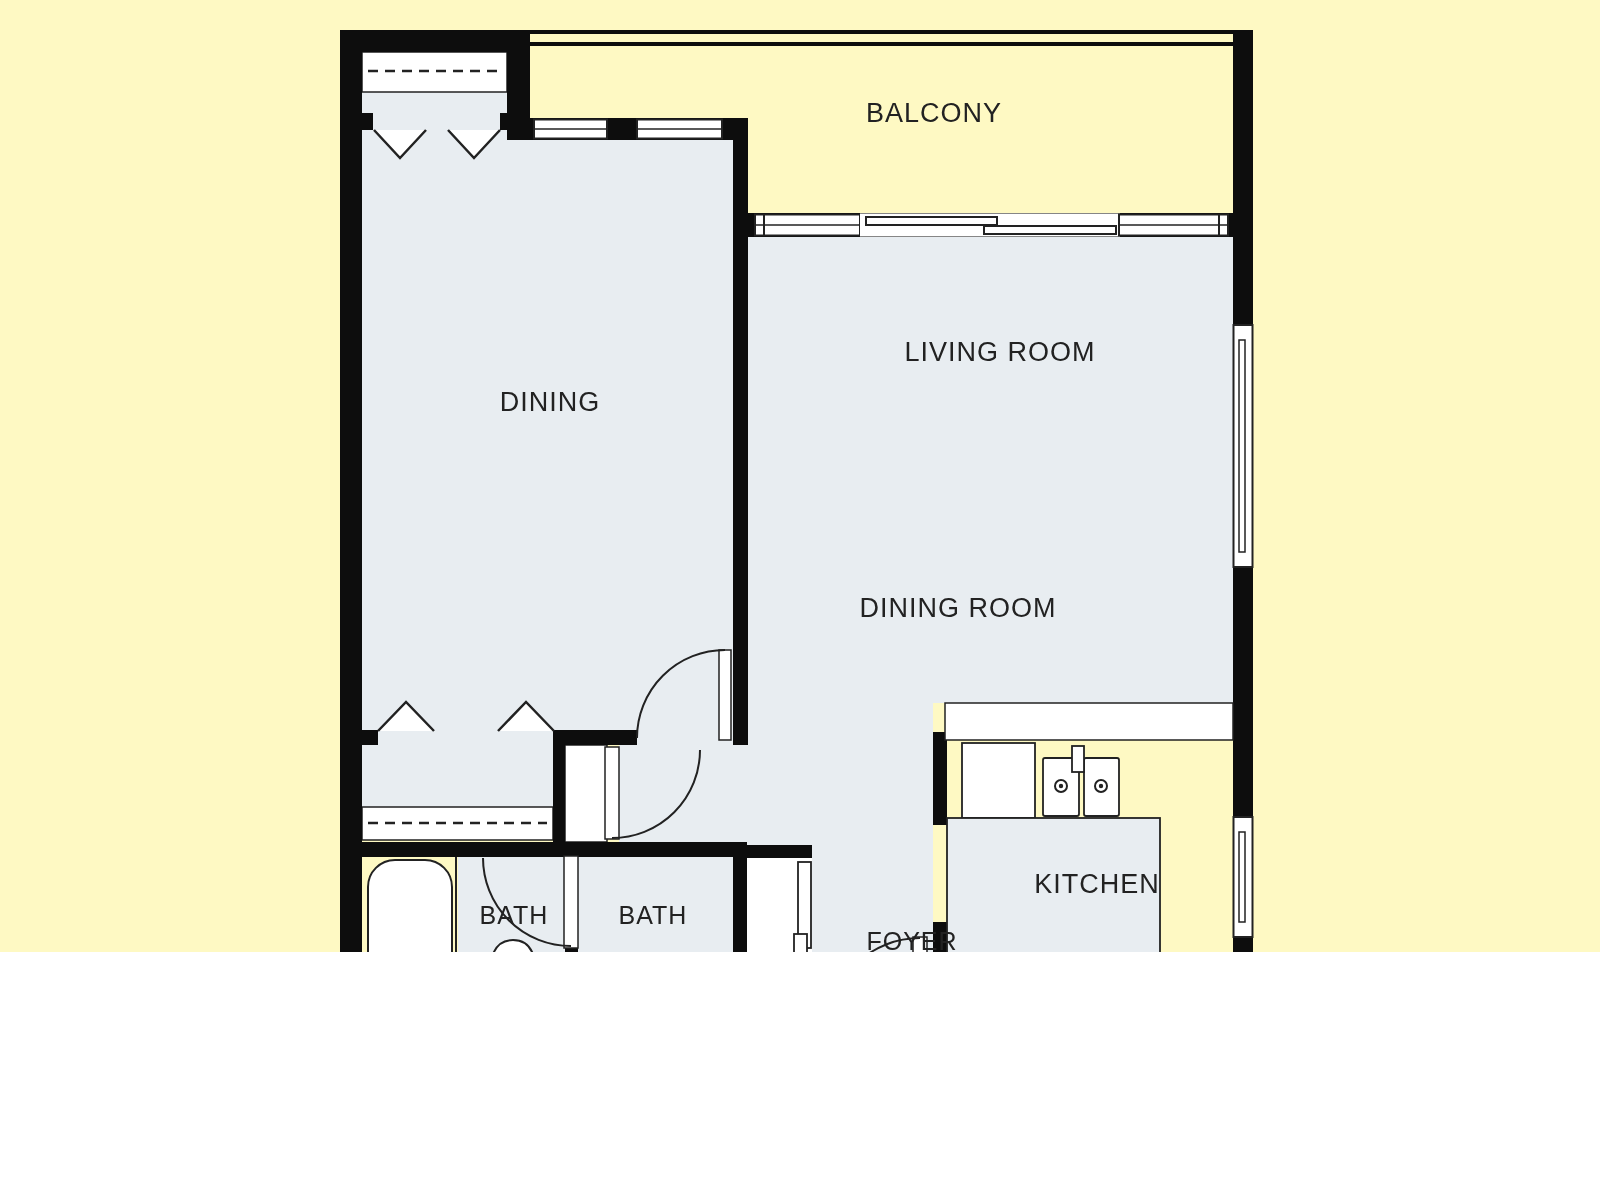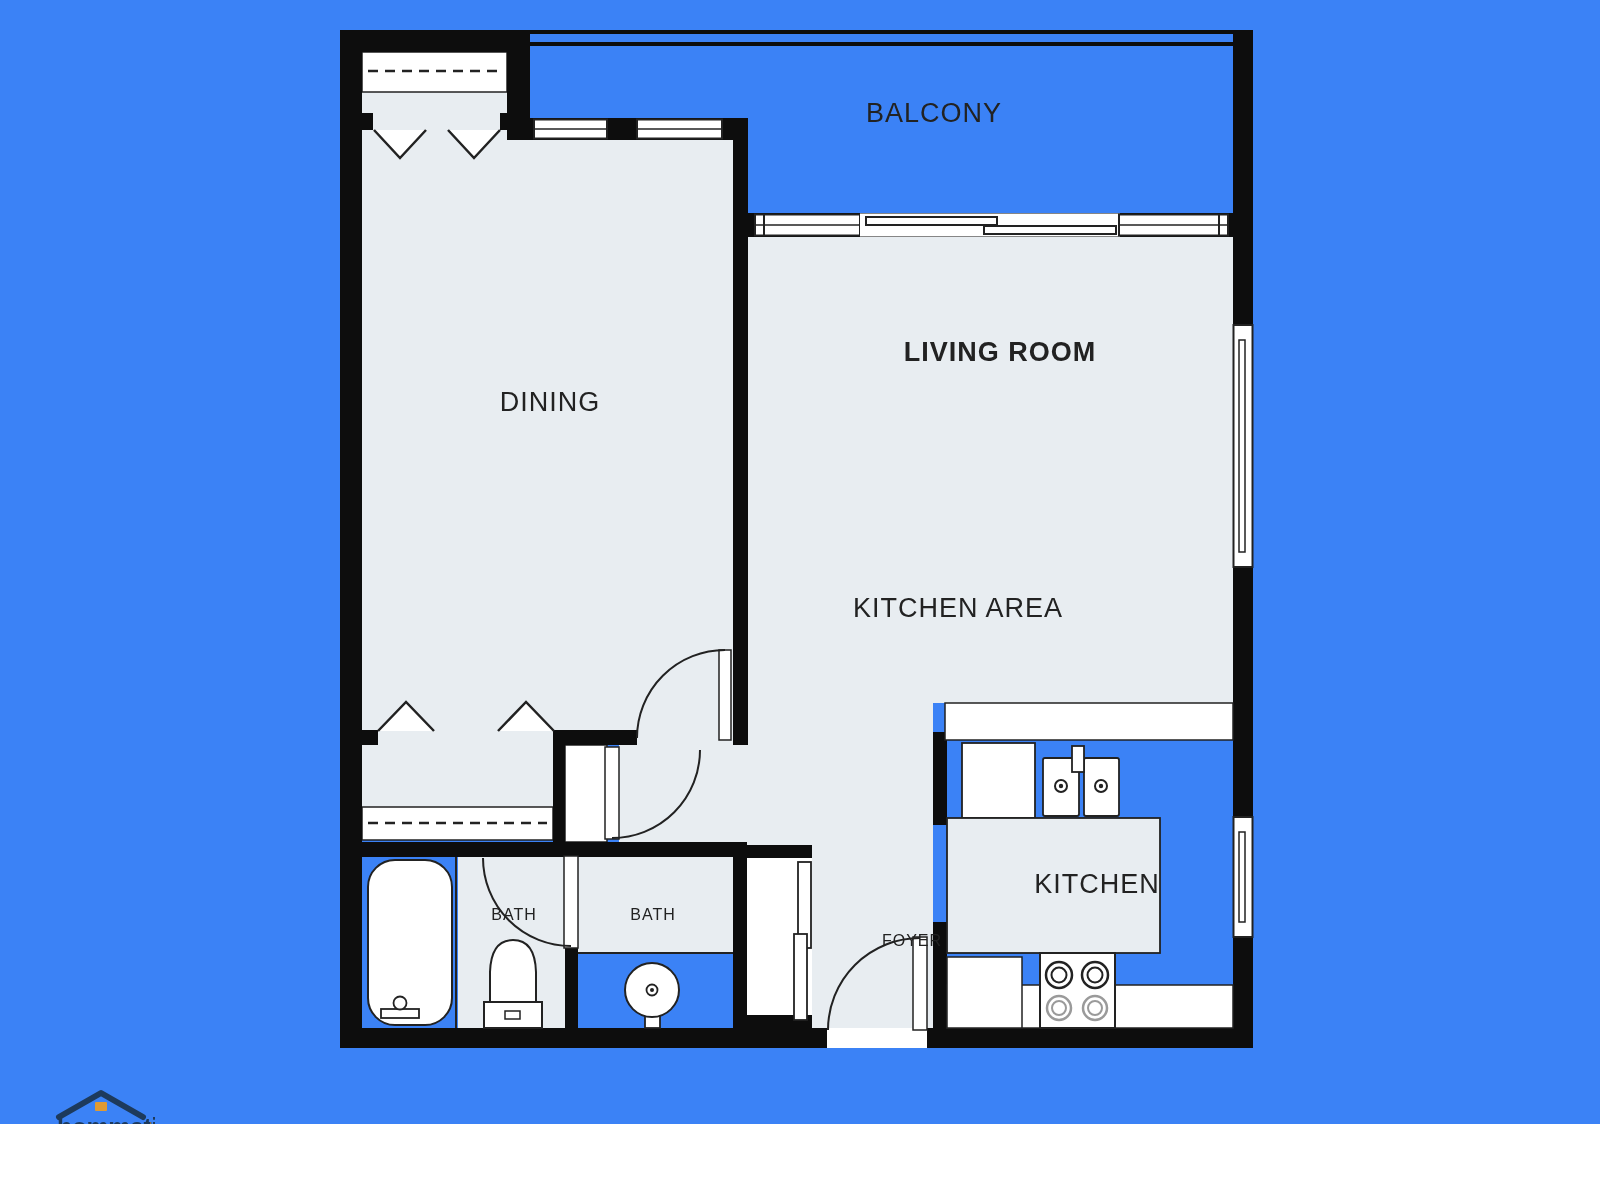--- a/index.html
+++ b/index.html
@@ -1,20 +1,20 @@
 <!DOCTYPE html>
 <html style="--floor: #e8edf1; --wall: #0d0d0d; --line: #222222; --muted-line: #9a9a9a; --label: #222222; --logo-navy: #1d3a5c; --logo-orange: #e09a33;"><head>
 <meta charset="utf-8">
 <style>
   html,body{margin:0;padding:0;}
   body{width:1600px;height:1200px;background:#fff;font-family:"Liberation Sans","DejaVu Sans",sans-serif;}
-  #canvas{position:relative;width:1600px;height:1124px;background:#3b82f6;overflow:hidden;}
+  #canvas{position:relative;width:1600px;height:952px;background:#fef9c3;overflow:hidden;}
   #plan-svg{position:absolute;left:0;top:0;}
   .room-label{position:absolute;transform:translate(-50%,-50%);font-size:27px;letter-spacing:1px;color:var(--label);white-space:nowrap;}
-  .room-label.small{font-size:16px;}
+  .room-label.small{font-size:25px;}
   .floor{fill:var(--floor);}
   .wall{fill:var(--wall);}
   .wfill{fill:#ffffff;}
   .ln{stroke:var(--line);fill:none;}
   .lnw{stroke:var(--line);fill:#ffffff;}
   .lnf{stroke:var(--line);fill:var(--floor);}
   .muted{stroke:var(--muted-line);}
   #disclaimer{position:absolute;left:785px;top:1127px;transform:translateX(-50%);font-size:16px;color:#111;white-space:nowrap;}
   #logo{position:absolute;left:55px;top:1086px;width:100px;height:58px;}
   .logo-text{font-family:"Liberation Sans",sans-serif;font-weight:bold;fill:var(--logo-navy);font-size:25px;letter-spacing:-0.5px;}
@@ -194,22 +194,22 @@
     </g>
     <g>
       <path class="lnw" stroke-width="2.5" d="M378,731 L406,702 L434,731"></path>
       <path class="lnw" stroke-width="2.5" d="M498,731 L526,702 L554,731"></path>
     </g>
   </g>
 </svg>
 
   <div class="room-label" style="left:934px;top:113px;">BALCONY</div>
   <div class="room-label" style="left:550px;top:402px;">DINING</div>
-  <div class="room-label" style="left:1000px;top:352px;font-weight:bold;">LIVING ROOM</div>
-  <div class="room-label" style="left:958px;top:608px;">KITCHEN AREA</div>
+  <div class="room-label" style="left:1000px;top:352px;">LIVING ROOM</div>
+  <div class="room-label" style="left:958px;top:608px;">DINING ROOM</div>
   <div class="room-label" style="left:1053px;top:884px;margin-left:44px;">KITCHEN</div>
   <div class="room-label small" style="left:514px;top:915px;">BATH</div>
   <div class="room-label small" style="left:653px;top:915px;">BATH</div>
   <div class="room-label small" style="left:912px;top:941px;">FOYER</div>
 
   <div id="logo">
     <svg width="100" height="58" viewBox="0 0 100 58">
       <path d="M4,31 L46,7 L88,31" fill="none" stroke="var(--logo-navy)" stroke-width="6" stroke-linecap="round" stroke-linejoin="round"></path>
       <rect x="40" y="16" width="12" height="9" rx="1" fill="var(--logo-orange)"></rect>
       <text class="logo-text" x="2" y="50">hommati</text>

